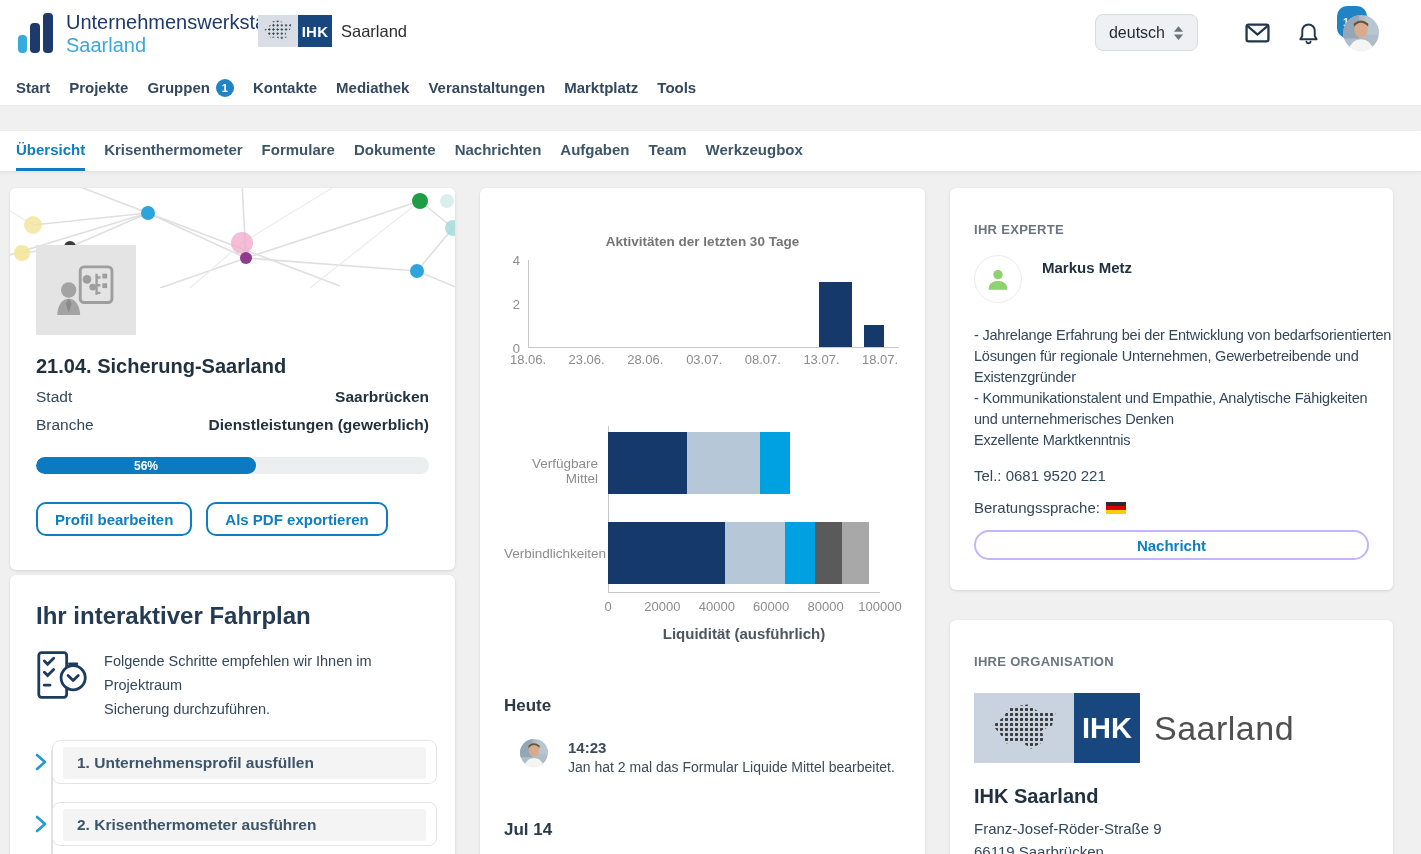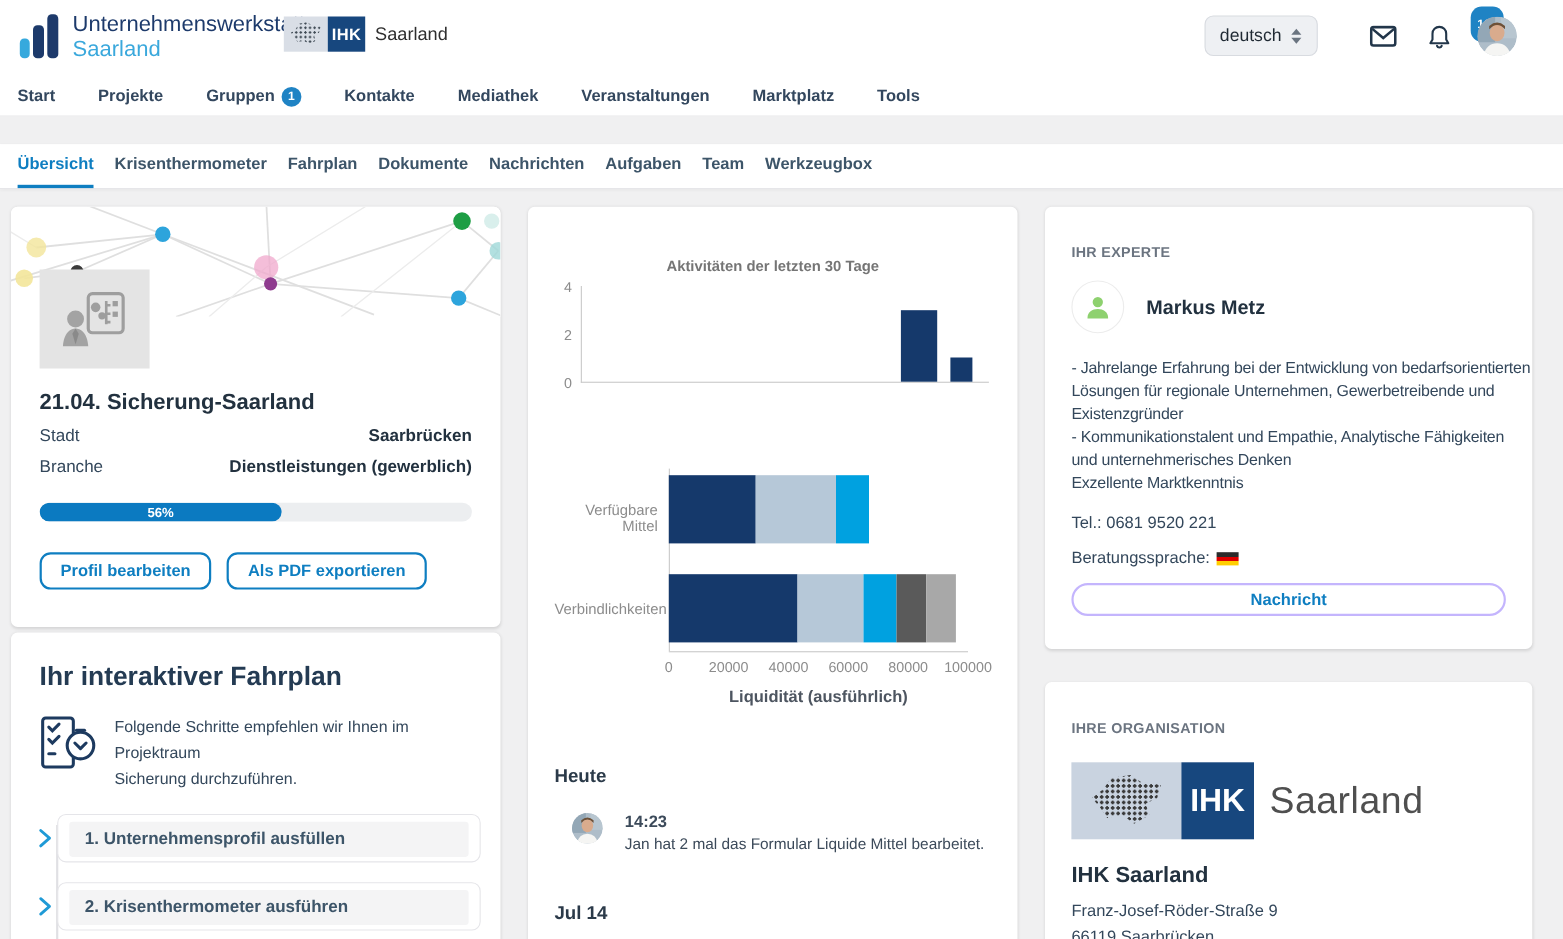--- a/index.html
+++ b/index.html
@@ -33,21 +33,21 @@
   .icon-btn { position:absolute; background:none; border:none; cursor:pointer; }
   .envelope-btn { left:1245px; top:23px; }
   .bell-btn { left:1297px; top:22px; }
   .bell-badge { position:absolute; left:9px; top:-16px; min-width:26px; height:32px; padding:16px 6px;
                 background:#1f83c4; border-radius:10px; color:#fff; font-size:11px; font-weight:700;
                 display:flex; align-items:center; justify-content:center;margin-left:31px; }
   .avatar { width:36px; height:36px; border-radius:50%; overflow:hidden; display:block; }
   .header .avatar { position:absolute; left:1343px; top:15px; cursor:pointer; }
   
   .nav { position:absolute; top:70px; left:0; width:100%; height:36px; background:#fff;
-         border-bottom:1px solid #e8e8ea; display:flex; align-items:center; padding-left:16px; gap:39px; }
+         border-bottom:1px solid #e8e8ea; display:flex; align-items:center; padding-left:16px; gap:19px; }
   .nav-item { display:flex; align-items:center; gap:6px; font-size:15px; font-weight:700; color:#33475e; cursor:pointer; }
   .nav-badge { width:18px; height:18px; border-radius:50%; background:#1f83c4; color:#fff; font-size:11px;
                display:flex; align-items:center; justify-content:center; }
   
   .tabbar { position:absolute; top:131px; left:0; width:100%; height:41px; background:#fff;
             border-bottom:1px solid #e4e4e7; box-shadow:0 1px 3px rgba(0,0,0,.05);
             display:flex; padding-left:16px; gap:19px; }
   .tab { display:flex; align-items:center; height:100%; border-bottom:3px solid transparent;
          font-size:15px; font-weight:700; color:#3d5569; cursor:pointer; }
   .tab.active { color:#0e7ec1; border-bottom-color:#0e7ec1; }
@@ -110,21 +110,21 @@
   .tl-head { position:absolute; left:24px; font-size:17px; font-weight:700; color:#2b3a49; }
   .tl-entry { position:absolute; top:551px; left:40px; display:flex; gap:20px; }
   .tl-entry .avatar { width:28px; height:28px; }
   .tl-time { font-size:15px; font-weight:700; color:#3c4a5a; }
   .tl-text { margin-top:3px; font-size:14px; color:#3c4a5a; white-space:nowrap; }
   
   .sec-title { margin-top:10px; font-size:13px; font-weight:700; letter-spacing:.3px; color:#6b7480; }
   .exp-row { display:flex; gap:20px; margin-top:18px; }
   .exp-avatar { width:48px; height:48px; border-radius:50%; border:1px solid #ececec;
                 display:flex; align-items:center; justify-content:center; flex:0 0 48px; }
-  .exp-name { font-size:18px; font-weight:700; color:#22313f; margin-top:14px; }
+  .exp-name { font-size:15px; font-weight:700; color:#22313f; margin-top:4px; }
   .exp-bio { margin-top:22px; }
   .exp-bio div { font-size:14.5px; line-height:21px; letter-spacing:-0.2px; color:#33475b; white-space:nowrap; }
   .exp-phone { margin-top:16px; font-size:15px; color:#33475b; }
   .exp-lang { margin-top:15px; font-size:15px; color:#33475b; display:flex; align-items:center; }
   .flag-de { width:20px; height:12px; margin-left:6px; display:inline-block;
              background:linear-gradient(#2b2b2b 0 33%, #d00 33% 66%, #ffce00 66%); }
   .btn-message { margin-top:14px; width:100%; height:30px; border:2px solid #c4b5fd; border-radius:15px;
                  background:#fff; color:#0e7ec1; font-weight:700; font-size:15px; cursor:pointer;
                  font-family:"Liberation Sans","DejaVu Sans",sans-serif; }
   
@@ -215,21 +215,21 @@
       <span>Marktplatz</span>
     </div>
   <div class="nav-item">
       <span>Tools</span>
     </div>
 </div>
 
 <div class="tabbar">
   <div class="tab active">Übersicht</div>
   <div class="tab">Krisenthermometer</div>
-  <div class="tab">Fahrplan</div>
+  <div class="tab">Formulare</div>
   <div class="tab">Dokumente</div>
   <div class="tab">Nachrichten</div>
   <div class="tab">Aufgaben</div>
   <div class="tab">Team</div>
   <div class="tab">Werkzeugbox</div>
 </div>
 
 <div class="card" id="card-project">
   <div class="banner">
     <svg width="445" height="100" viewBox="0 0 445 100">
@@ -348,20 +348,29 @@
 <div class="card" id="card-activity">
   <div class="c3-title">Aktivitäten der letzten 30 Tage</div>
   <div class="chart1">
     <span class="c1-y" style="top:1px">4</span>
     <span class="c1-y" style="top:45px">2</span>
     <span class="c1-y" style="top:89px">0</span>
     <div class="c1-plot">
         <div class="vbar" style="left: 78.5%; width: 8.9%; height: 75%; background: rgb(21, 57, 107);"></div>
         <div class="vbar" style="left: 90.6%; width: 5.4%; height: 25%; background: rgb(21, 57, 107);"></div>
       </div>
+    <div class="c1-xrow">
+      <span class="c1-xt" style="left:0%">18.06.</span>
+      <span class="c1-xt" style="left:15.8%">23.06.</span>
+      <span class="c1-xt" style="left:31.6%">28.06.</span>
+      <span class="c1-xt" style="left:47.5%">03.07.</span>
+      <span class="c1-xt" style="left:63.3%">08.07.</span>
+      <span class="c1-xt" style="left:79.1%">13.07.</span>
+      <span class="c1-xt" style="left:94.9%">18.07.</span>
+    </div>
   </div>
   <div class="chart2">
     <span class="h-label" style="top:30px">Verfügbare Mittel</span>
     <span class="h-label" style="top:120px">Verbindlichkeiten</span>
     <div class="h-axis-v"></div>
     <div class="h-row hbar-fill" style="top:6px">
         <div class="hseg" style="width: 29%; background: rgb(21, 57, 107);"></div>
         <div class="hseg" style="width: 27%; background: rgb(182, 200, 216);"></div>
         <div class="hseg" style="width: 11%; background: rgb(0, 161, 224);"></div>
       </div>

